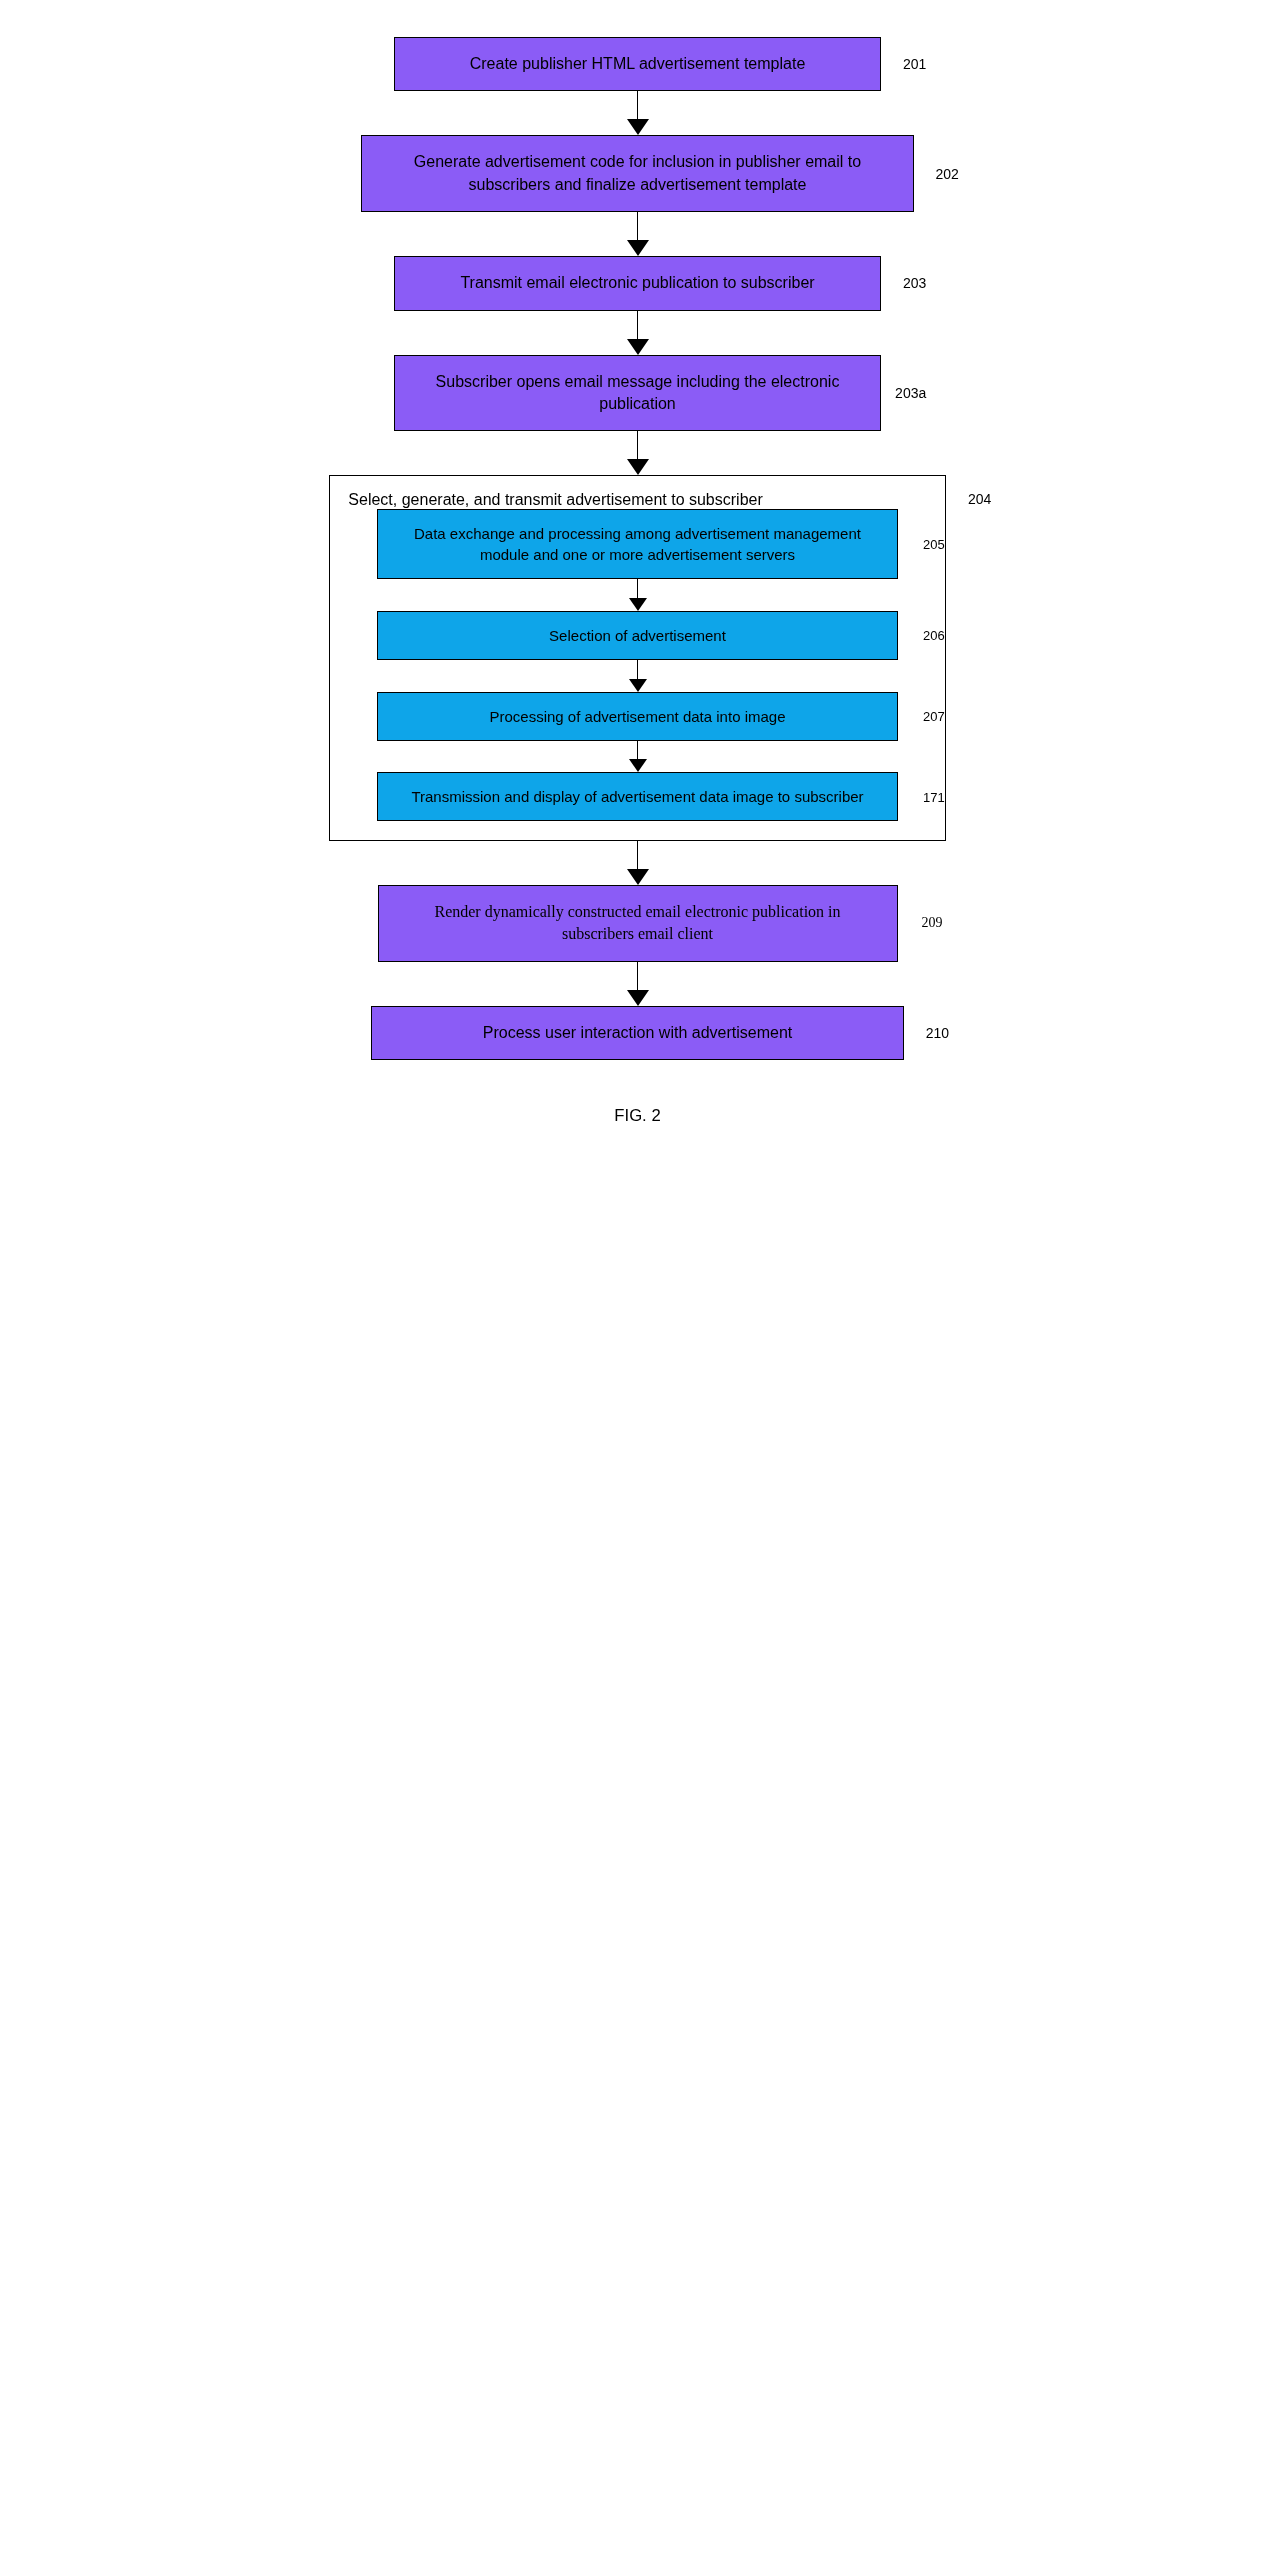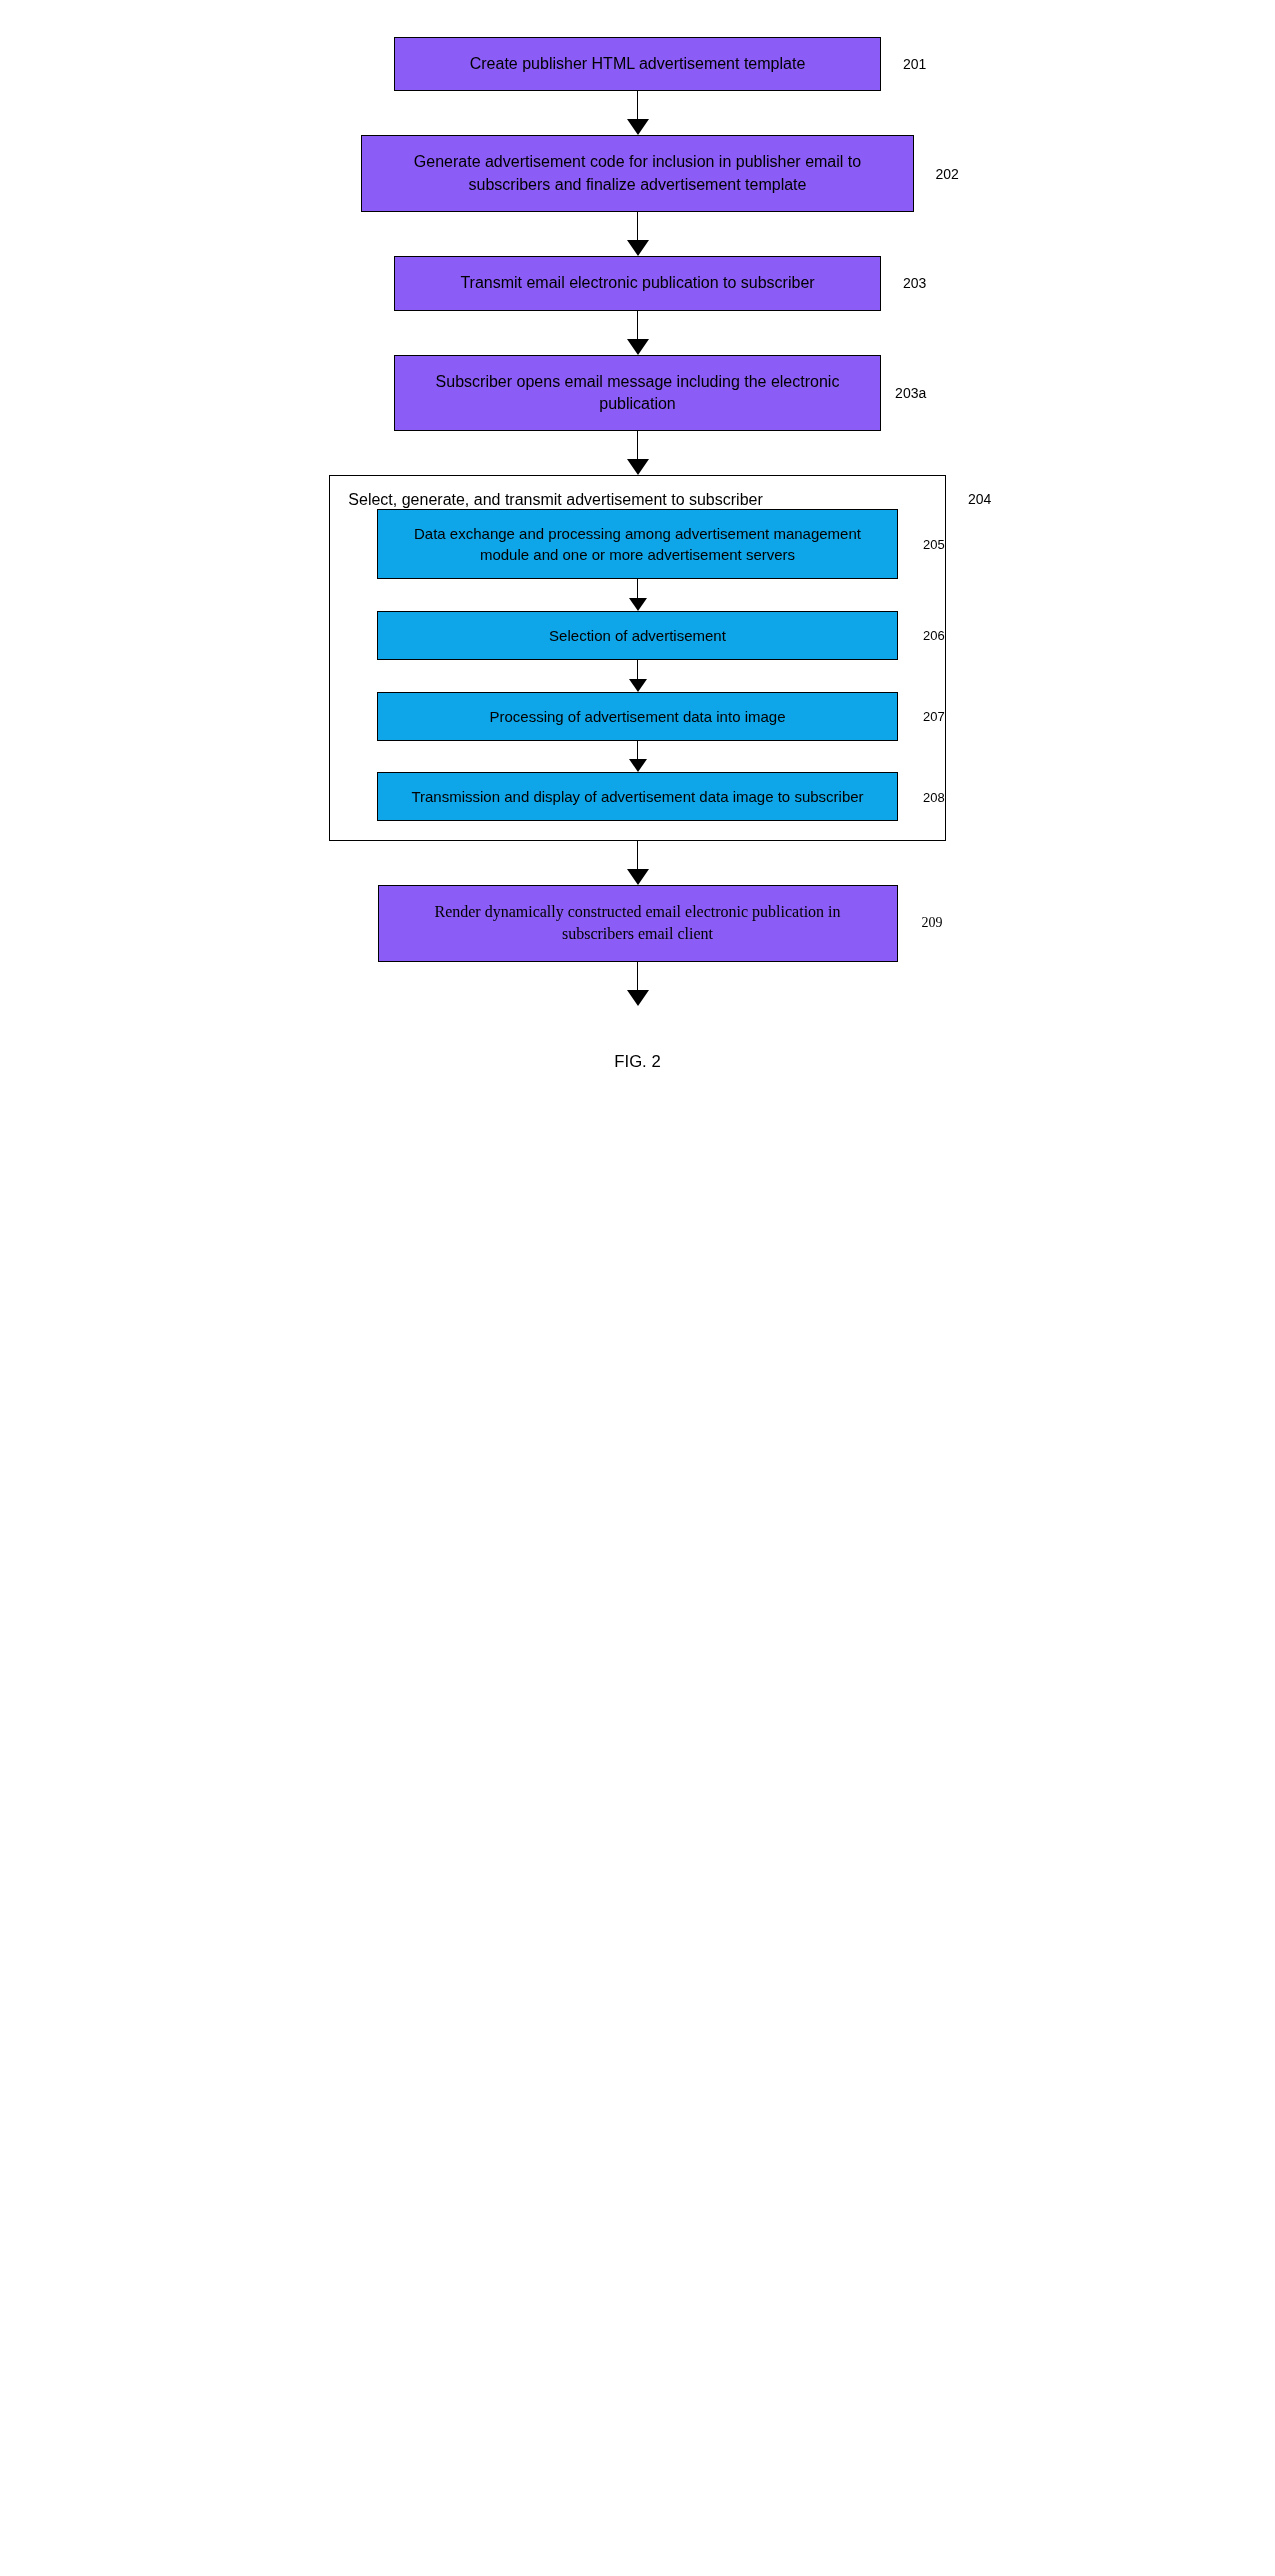--- a/index.html
+++ b/index.html
@@ -195,38 +195,42 @@
         <span class="inner-label">207</span>
       </div>
 
       <div class="connector-block">
         <div class="inner-line" style="height:18.6px;"></div>
         <div class="inner-arrow"></div>
       </div>
 
       <div class="inner-box">
         <span class="inner-box-text">Transmission and display of advertisement data image to subscriber</span>
-        <span class="inner-label">208</span>
+        <span class="inner-label">171</span>
       </div>
 
     </div>
   </div>
 
   <div class="connector-block">
     <div class="connector-line" style="height:28px;"></div>
     <div class="arrow"></div>
   </div>
 
   <div class="flow-box" style="width:80%; margin: 0 auto; font-family: Liberation Serif, serif;">
     <span class="flow-box-text">Render dynamically constructed email electronic publication in subscribers email client</span>
     <span class="label-tag">209</span>
   </div>
 
   <div class="connector-block">
     <div class="connector-line" style="height:28px;"></div>
     <div class="arrow"></div>
   </div>
 
+  <div class="flow-box" style="width:82%; margin: 0 auto;">
+    <span class="flow-box-text">Process user interaction with advertisement</span>
+    <span class="label-tag">210</span>
+  </div>
 
   <div class="fig-caption">FIG. 2</div>
 
 </div>
 
 
 </body></html>

